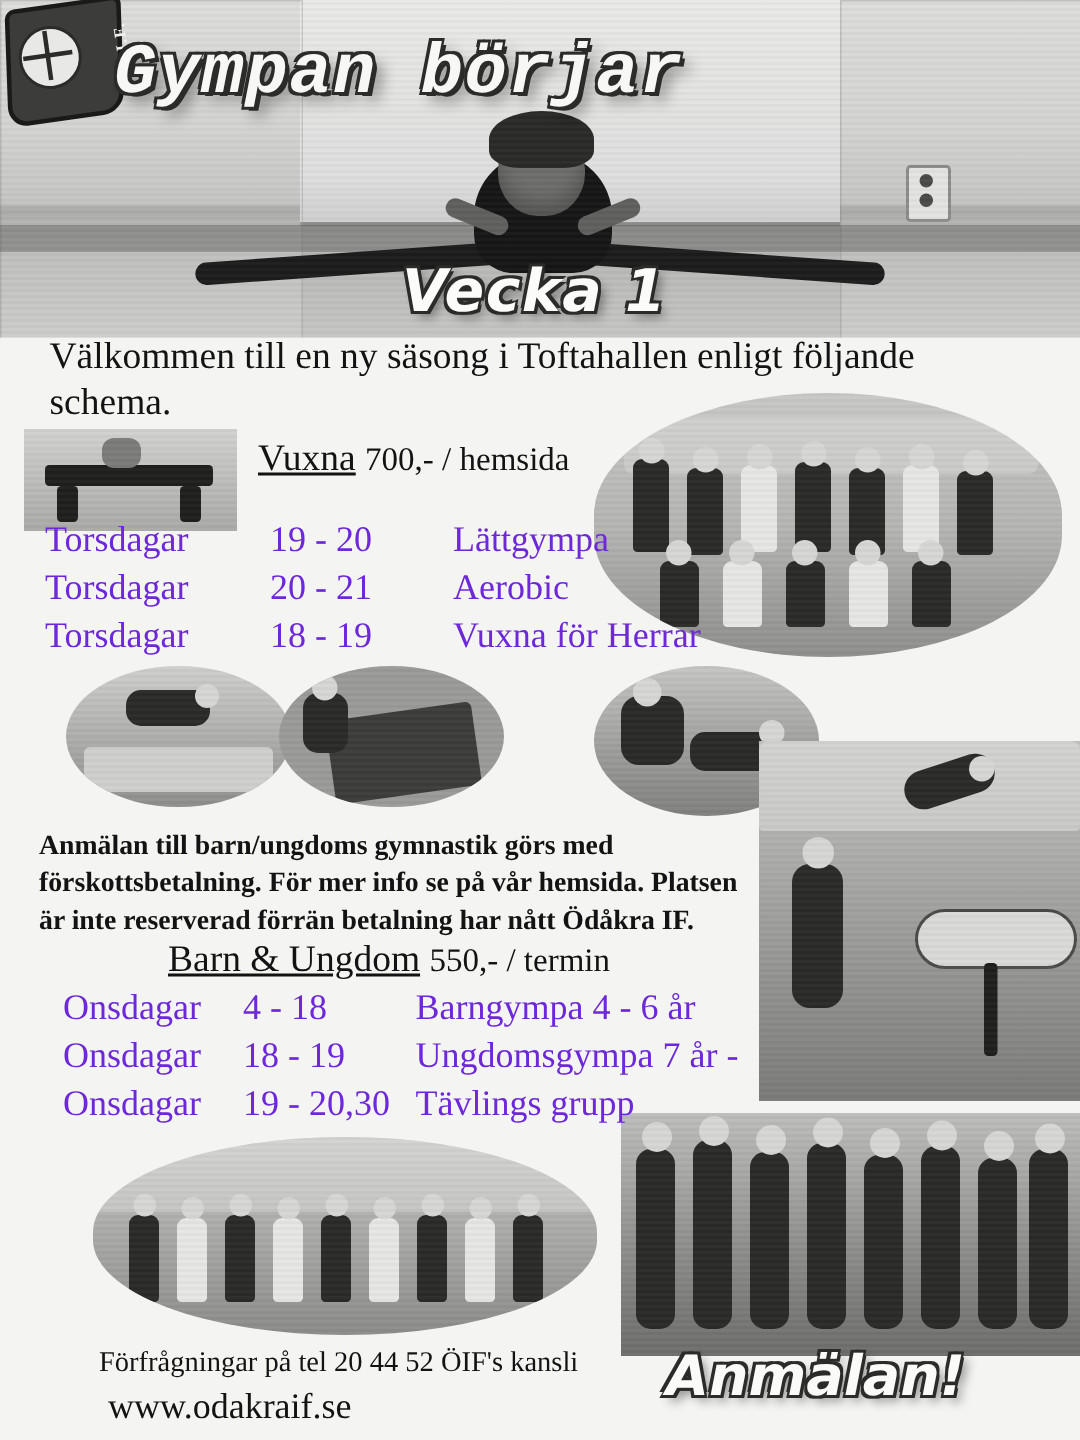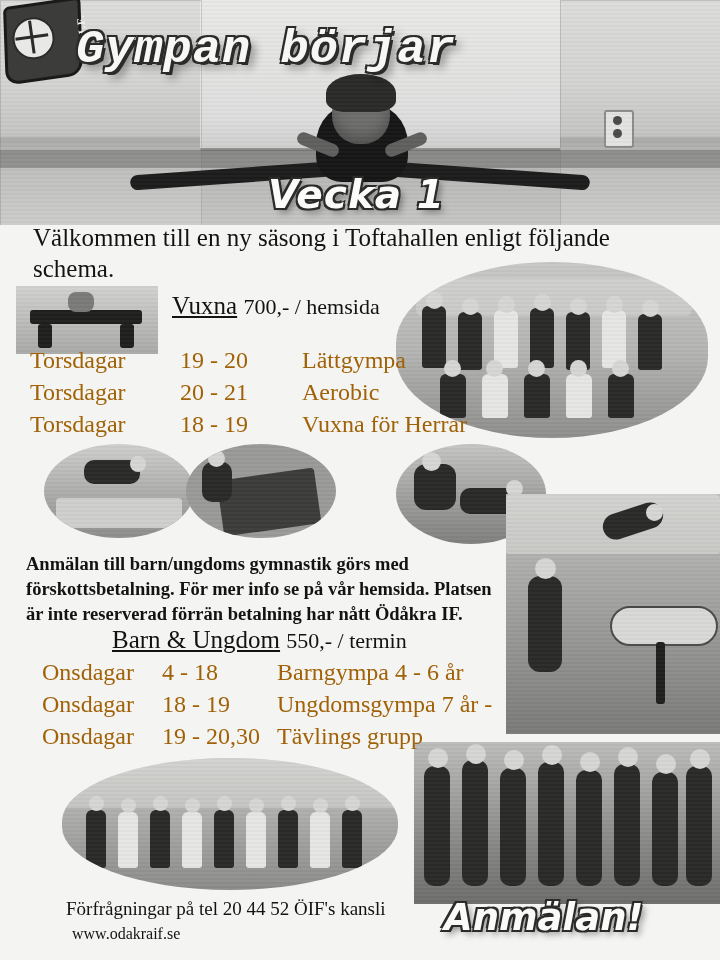--- a/index.html
+++ b/index.html
@@ -208,21 +208,21 @@
   }
   .sec-heading .price {
     font-size: 22px;
   }
   #vuxna-heading { left: 172px; top: 292px; }
   #barn-heading  { left: 112px; top: 626px; }
 
   .sched {
     position: absolute;
     font-size: 24px;
-    color: #a16207;
+    color: #6d28d9;
     line-height: 32px;
   }
   .sched .row { display: flex; }
   .sched .day  { width: 150px; }
   .sched .time { width: 122px; }
   .sched .act  { white-space: nowrap; }
 
   #vuxna-rows { left: 30px; top: 344px; }
   #barn-rows  { left: 42px; top: 656px; }
   #barn-rows .day  { width: 120px; }
@@ -242,21 +242,21 @@
   .footer-tel {
     position: absolute;
     left: 66px; top: 898px;
     font-size: 19px;
     color: #131313;
     white-space: nowrap;
   }
   .footer-web {
     position: absolute;
     left: 72px; top: 925px;
-    font-size: 16px;
+    font-size: 24px;
     color: #131313;
     white-space: nowrap;
   }
   .valkomna {
     position: absolute;
     left: 444px; top: 896px;
     font-family: "DejaVu Sans", sans-serif;
     font-style: italic;
     font-weight: bold;
     font-size: 37px;

